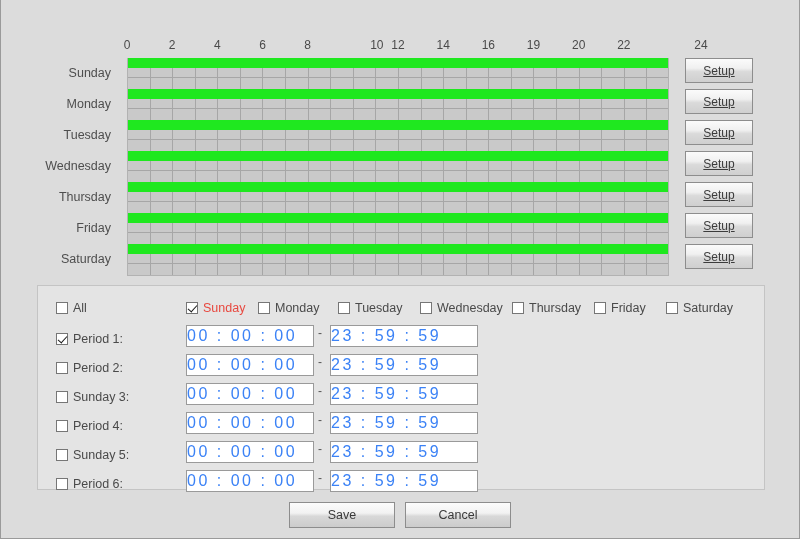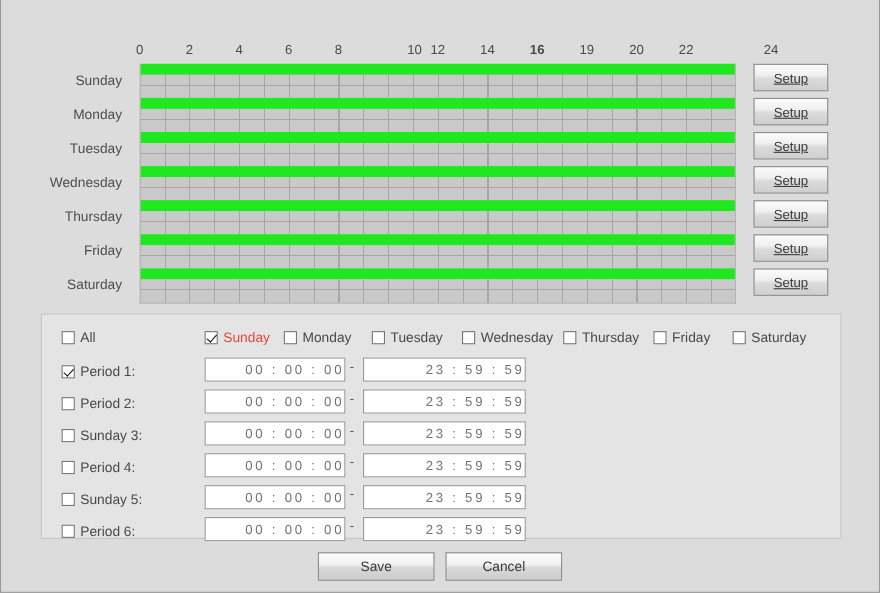--- a/index.html
+++ b/index.html
@@ -170,23 +170,23 @@
 
   .periods { position: absolute; left: 0; top: 38px; width: 100%; }
   .period-row { position: relative; height: 29px; }
   .period-cb { position: absolute; left: 18px; top: 5px; white-space: nowrap; }
   .time-field {
     position: absolute;
     top: 1px;
     height: 22px;
     background: #ffffff;
     border: 1px solid #9a9a9a;
-    font-size: 12px;
-    color: #737373;
-    text-align: right;
+    font-size: 16px;
+    color: #3b82f6;
+    text-align: left;
     line-height: 20px;
     letter-spacing: 2.5px;
     cursor: text;
   }
   .time-start { left: 148px; width: 128px; }
   .time-end   { left: 292px; width: 148px; }
   .time-dash {
     position: absolute;
     left: 280px; top: 2px;
     font-size: 12px;
@@ -222,21 +222,21 @@
   <div class="schedule">
     <div class="hour-axis" id="hour-axis">
         <div class="hour-tick" style="left: 0%;">0</div>
         <div class="hour-tick" style="left: 8.33333%;">2</div>
         <div class="hour-tick" style="left: 16.6667%;">4</div>
         <div class="hour-tick" style="left: 25%;">6</div>
         <div class="hour-tick" style="left: 33.3333%;">8</div>
         <div class="hour-tick" style="left: 41.6667%; margin-left: 24px;">10</div>
         <div class="hour-tick" style="left: 50%;">12</div>
         <div class="hour-tick" style="left: 58.3333%;">14</div>
-        <div class="hour-tick" style="left: 66.6667%; font-weight: bold;">16</div>
+        <div class="hour-tick" style="left: 66.6667%;">16</div>
         <div class="hour-tick" style="left: 75%;">19</div>
         <div class="hour-tick" style="left: 83.3333%;">20</div>
         <div class="hour-tick" style="left: 91.6667%;">22</div>
         <div class="hour-tick" style="left: 100%; margin-left: 32px;">24</div>
       </div>
     <div class="day-labels" id="day-labels">
         <div class="day-label">Sunday</div>
         <div class="day-label">Monday</div>
         <div class="day-label">Tuesday</div>
         <div class="day-label">Wednesday</div>

